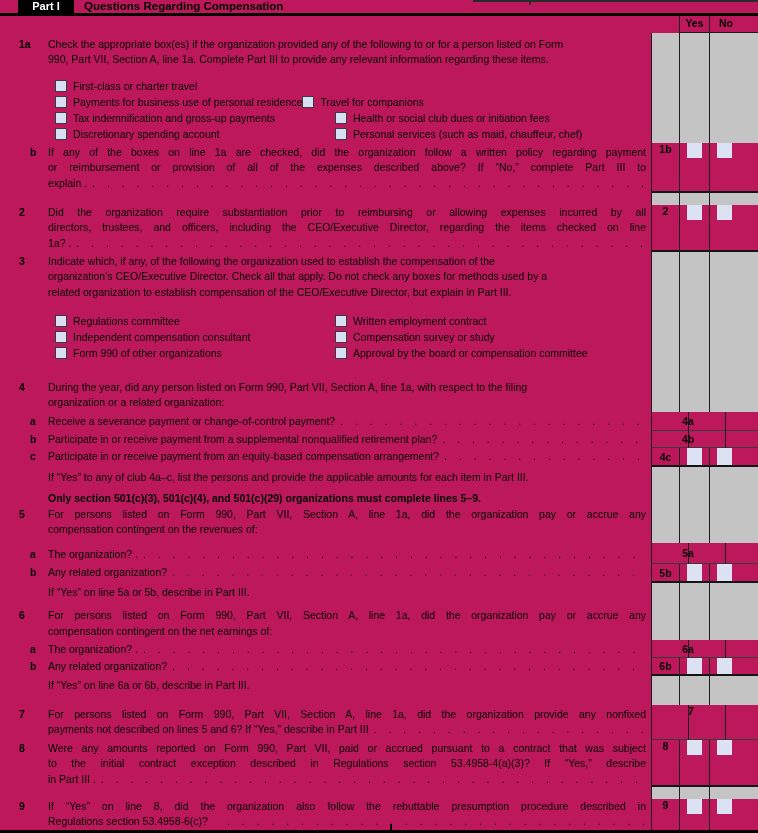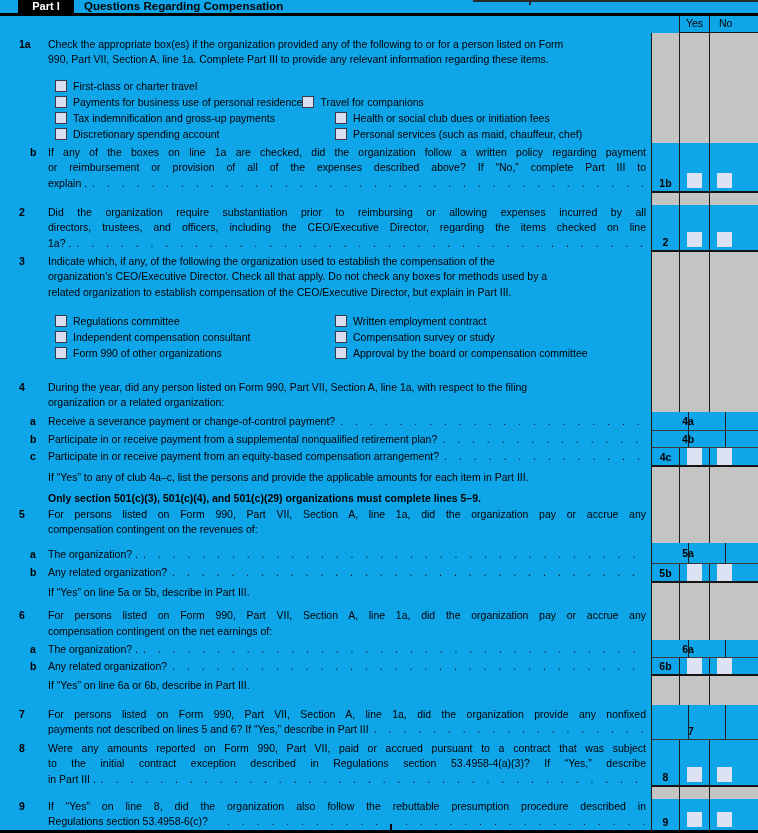--- a/index.html
+++ b/index.html
@@ -1,17 +1,17 @@
 <!DOCTYPE html>
 <html><head>
 <meta charset="utf-8">
 <style>
   html,body { margin:0; padding:0; background:#fff; }
   .page {
-    width:758px; height:833px; position:relative; background:#0ea5e9;
+    width:758px; height:833px; position:relative; background:#be185d;
     font-family:"Liberation Sans", sans-serif; font-size:10.5px; color:#000;
     overflow:hidden;
   }
   
   .topline  { position:absolute; top:0; left:473px; width:285px; height:2px; background:#2a2a2a; }
   .toptick  { position:absolute; top:0; left:529px; width:2px; height:5px; background:#2a2a2a; }
   .bottick  { position:absolute; left:390px; bottom:3px; width:2px; height:6px; background:#000; }
 
   
   .hdrband { height:16px; border-bottom:3px solid #000; position:relative; box-sizing:border-box; }
@@ -25,21 +25,21 @@
   .rc { flex:none; box-sizing:border-box; border-left:1.5px solid #1c1c1c; }
   .rc.num { width:28px; }
   .rc.yes { width:30px; }
   .rc.no  { width:49px; border-right:none; }
   .rc.nb  { border-left:none; }
   .gray   { background:#c4c4c4; }
   .b1 { border-bottom:1.5px solid #3a3a3a;padding-left:36px; }
   .b2 { border-bottom:2.5px solid #141414; }
 
   
-  .ynhdr .rc { font-weight:normal; font-size:10.5px; }
+  .ynhdr .rc { font-weight:bold; font-size:10.5px; }
   .ynhdr .yes { text-align:center; line-height:15px; border-bottom:1.5px solid #1c1c1c; }
   .ynhdr .no  { line-height:15px; border-bottom:1.5px solid #1c1c1c; }
   .ynhdr .no span { margin-left:9px; }
 
   
   .q  { display:flex; }
   .qn { flex:none; width:48px; font-weight:bold; padding-left:19px; box-sizing:border-box; line-height:15.3px; }
   .qn.sub { padding-left:30px; }
   .qb { flex:1; padding-right:5px; overflow:hidden; }
   .ln { line-height:15.3px; }
@@ -52,21 +52,21 @@
   
   .cbgrid { padding-left:55px; }
   .cbrow  { display:flex; height:16px; align-items:center; }
   .cbitem { display:flex; align-items:flex-start; }
   .cbitem.w1 { width:280px; flex:none; }
   .cb  { width:10px; height:10px; flex:none; background:#d9dff2; border:1.5px solid #3a3a46; margin-right:6px; }
   .cbl { white-space:nowrap; }
 
   
   .anslbl { font-weight:bold; font-size:10.5px; }
-  .ansb { display:flex; align-items:flex-end; }
+  .ansb { display:flex; }
   .ansb.num .anslbl { width:100%; text-align:center; margin-bottom:2px; }
   .abox { width:15px; height:15px; background:#dce1f3; margin:0 0 3px 7px; }
   .mid { display:flex; align-items:center; justify-content:center; }
   .stripc { display:flex; align-items:stretch; }
   .strip { width:15px; background:#dce1f3; margin-left:7px; }
 
   .bottombar { height:3px; background:#000; }
 </style>
 </head>
 <body>

